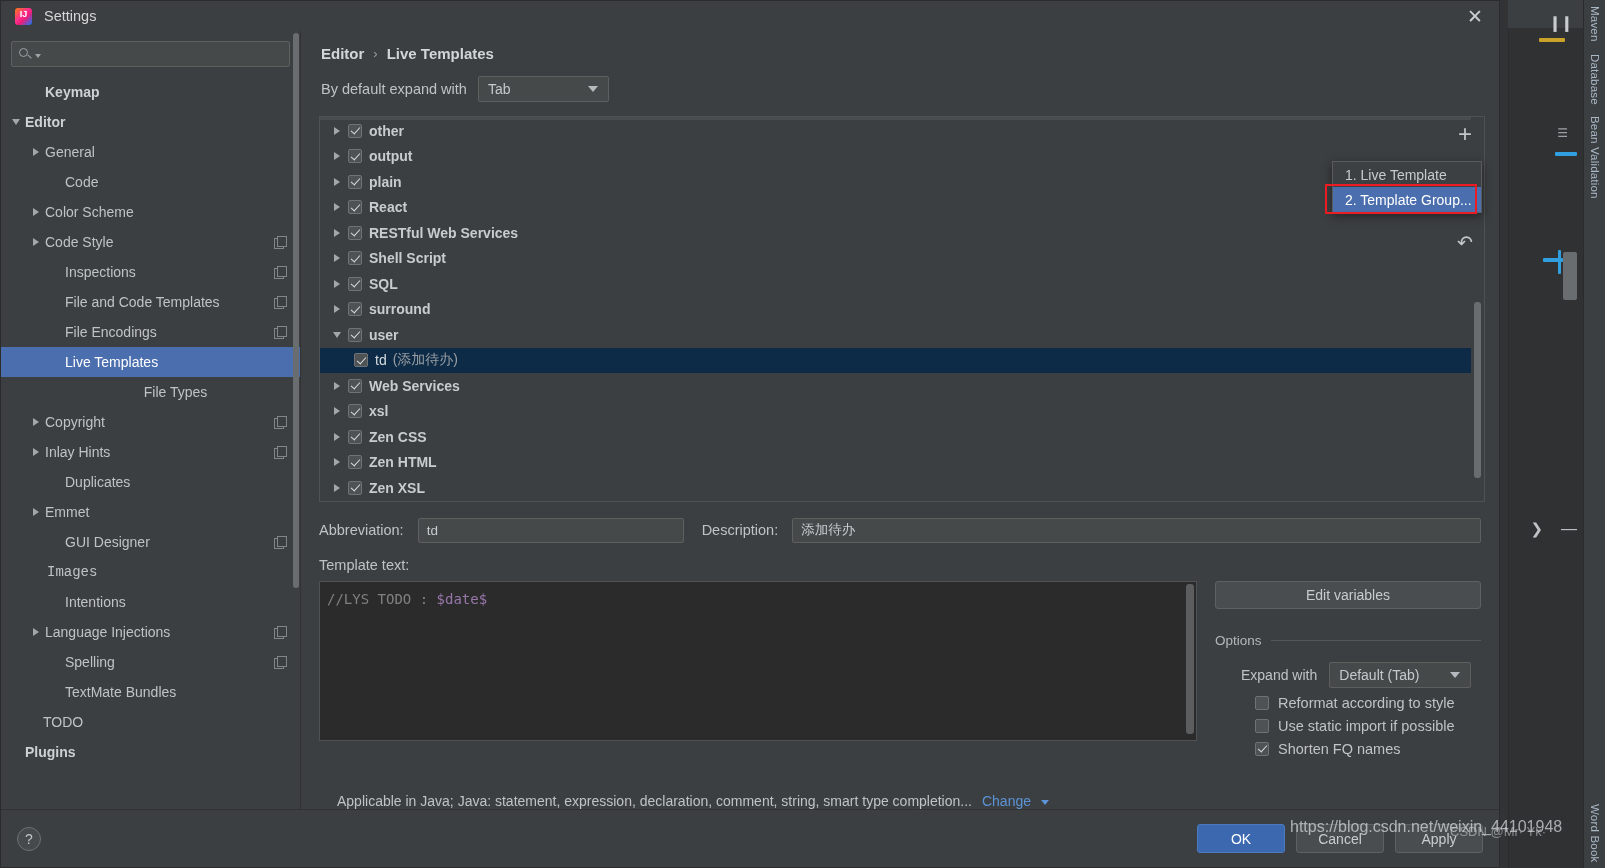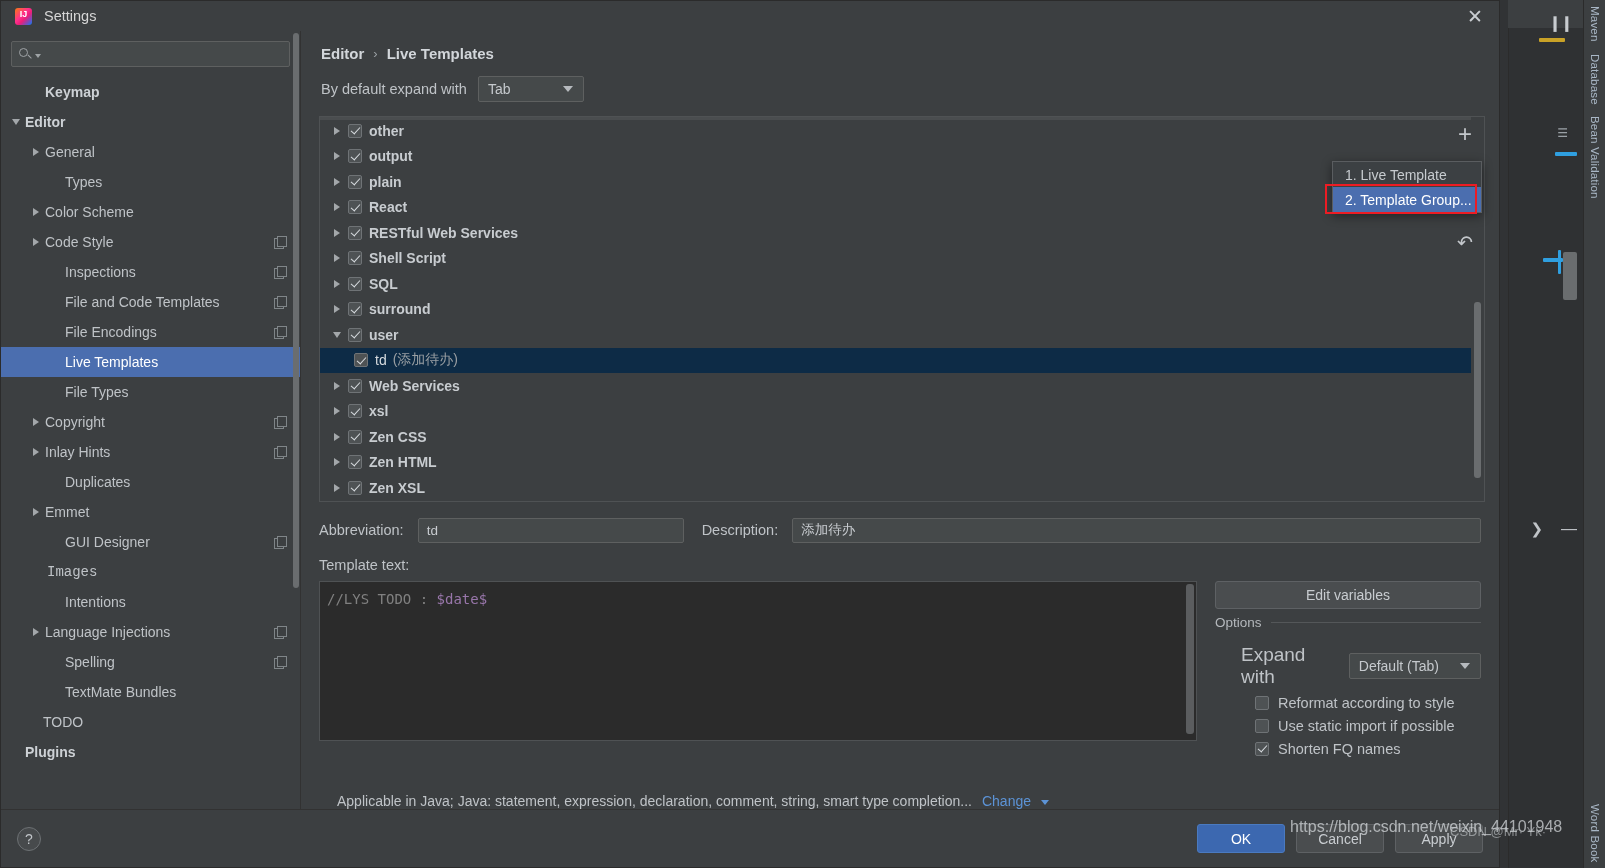--- a/index.html
+++ b/index.html
@@ -156,21 +156,21 @@
     height:26px; background:#45494a; border:1px solid #5e6060; border-radius:2px;
     display:flex; align-items:center; padding:0 0 0 9px; cursor:pointer;
     position:relative;
   }
   .combo .combo-val { color:#c5c9cd; font-size:14px; white-space:nowrap; }
   .combo .combo-arrow {
     margin-left:auto; margin-right:10px;
     width:0; height:0; border-left:5px solid transparent;
     border-right:5px solid transparent; border-top:6px solid #b6babe;
   }
-  #expand-combo { width:106px; }
+  #expand-combo { width:131px; }
 
   
   #tpl-panel {
     margin:14px 14px 0 18px; flex:0 0 378px;
     background:#3c3f41; border:1px solid #4f5254; position:relative; display:flex;
   }
   #tpl-list { flex:1; overflow:hidden; position:relative; padding-top:1px; }
   .tpl-row {
     height:25.5px; display:flex; align-items:center; padding-left:6px; cursor:pointer;
   }
@@ -268,26 +268,26 @@
     background:#5b5d5f; border-radius:3px;
   }
 
   #options-col { flex:1; min-width:0; display:flex; flex-direction:column; }
   #edit-vars-btn {
     height:28px; background:#4a4d4f; border:1px solid #5e6164; border-radius:3px;
     display:flex; align-items:center; justify-content:center;
     color:#c8ccd0; font-size:14px; cursor:pointer;
   }
   #options-legend {
-    display:flex; align-items:center; gap:9px; margin-top:6px;
+    display:flex; align-items:center; gap:9px; margin-top:24px;
   }
   #options-legend .txt { color:#b4b8bc; font-size:13.5px; }
   #options-legend .line { flex:1; height:1px; background:#545759; }
   #expandwith-row { display:flex; align-items:center; gap:12px; margin-top:14px; padding-left:26px; }
-  #expandwith-label { color:#bfc3c7; font-size:19px; }
+  #expandwith-label { color:#bfc3c7; font-size:14px; }
   #expandwith-combo { width:142px; }
   .opt-row { display:flex; align-items:center; gap:9px; margin-top:7px; padding-left:40px; }
   .opt-row .cb { margin-right:0; }
   .opt-label { color:#bfc3c7; font-size:14.5px; white-space:nowrap; }
 
   #applicable-row {
     display:flex; align-items:center; gap:10px; padding:12px 18px 0 18px;
   }
   #applicable-text { color:#bfc3c7; font-size:14px; }
   #change-link { color:#5c93d6; font-size:14px; cursor:pointer; }
@@ -381,21 +381,21 @@
             <span class="sb-label">Editor</span>
           </div>
           <div class="sb-item" style="padding-left: 26px;">
             <span class="sb-arrow">
               <i></i>
             </span>
             <span class="sb-label">General</span>
           </div>
           <div class="sb-item" style="padding-left: 46px;">
             <span class="sb-arrow"></span>
-            <span class="sb-label">Types</span>
+            <span class="sb-label">Code</span>
           </div>
           <div class="sb-item" style="padding-left: 26px;">
             <span class="sb-arrow">
               <i></i>
             </span>
             <span class="sb-label">Color Scheme</span>
           </div>
           <div class="sb-item" style="padding-left: 26px;">
             <span class="sb-arrow">
               <i></i>
@@ -415,21 +415,21 @@
           </div>
           <div class="sb-item" style="padding-left: 46px;">
             <span class="sb-arrow"></span>
             <span class="sb-label">File Encodings</span>
             <span class="copy-icon"></span>
           </div>
           <div class="sb-item selected" style="padding-left: 46px;">
             <span class="sb-arrow"></span>
             <span class="sb-label">Live Templates</span>
           </div>
-          <div class="sb-item" style="padding-left: 46px;">
+          <div class="sb-item" style="padding-left: 46px; justify-content: center;">
             <span class="sb-arrow"></span>
             <span class="sb-label">File Types</span>
           </div>
           <div class="sb-item" style="padding-left: 26px;">
             <span class="sb-arrow">
               <i></i>
             </span>
             <span class="sb-label">Copyright</span>
             <span class="copy-icon"></span>
           </div>

